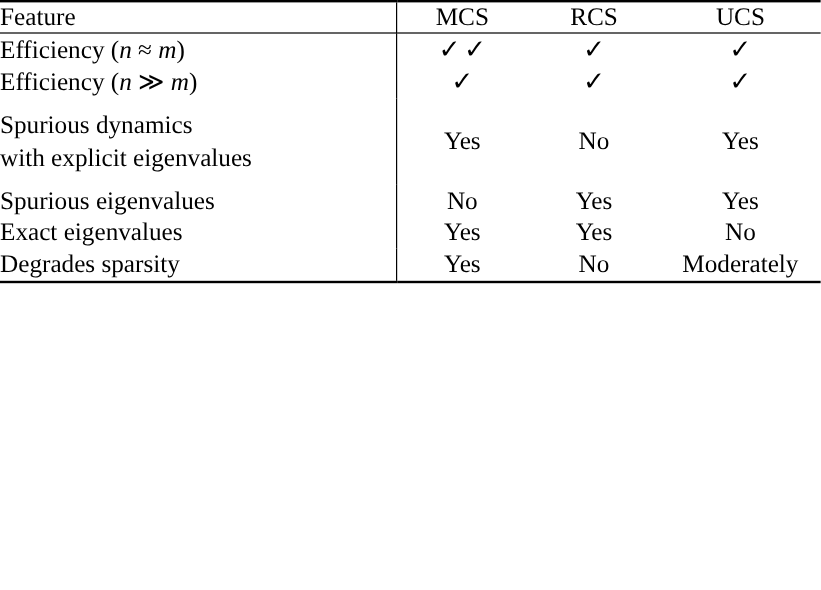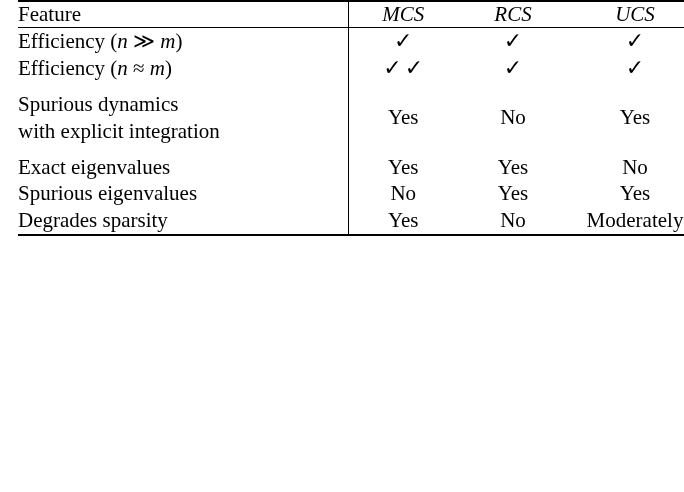--- a/index.html
+++ b/index.html
@@ -12,21 +12,20 @@
     height: 492px;
     font-family: "Liberation Serif", "DejaVu Serif", serif;
     color: #000000;
     overflow: hidden;
   }
   .table-wrap {
     width: 684px;
     height: 492px;
     box-sizing: border-box;
     position: relative;
-    padding-left: 18px;
   }
   table.cmp {
     border-collapse: collapse;
     width: 684px;
     table-layout: fixed;
     font-size: 21px;
   }
   table.cmp col.c-feature { width: 330px; }
   table.cmp col.c-mcs { width: 110px; }
   table.cmp col.c-rcs { width: 110px; }
@@ -49,21 +48,20 @@
   .vsep {
     border-right: 1.5px solid #000;
   }
 
   th.feature-head, td.feature-cell {
     text-align: left;
     padding-left: 14px;
     padding-right: 10px;
   }
   th.col-head {
-    font-style: italic;
   }
   td.val-cell {
     text-align: center;
   }
   thead th {
     padding-top: 9px;
     padding-bottom: 9px;
     font-weight: normal;
   }
   tbody td {
@@ -107,58 +105,58 @@
       <tr class="rule-top">
         <th class="feature-head vsep">Feature</th>
         <th class="col-head">MCS</th>
         <th class="col-head">RCS</th>
         <th class="col-head">UCS</th>
       </tr>
     </thead>
     <tbody>
       <tr>
         <td class="feature-cell vsep">
+          <span class="feature-line nowrap">Efficiency (<span class="math-i">n</span> ≈ <span class="math-i">m</span>)</span>
+        </td>
+        <td class="val-cell"><span class="check">✓</span><span class="check">✓</span></td>
+        <td class="val-cell"><span class="check">✓</span></td>
+        <td class="val-cell"><span class="check">✓</span></td>
+      </tr>
+      <tr>
+        <td class="feature-cell vsep">
           <span class="feature-line nowrap">Efficiency (<span class="math-i">n</span> ≫ <span class="math-i">m</span>)</span>
         </td>
         <td class="val-cell"><span class="check">✓</span></td>
         <td class="val-cell"><span class="check">✓</span></td>
         <td class="val-cell"><span class="check">✓</span></td>
       </tr>
-      <tr>
-        <td class="feature-cell vsep">
-          <span class="feature-line nowrap">Efficiency (<span class="math-i">n</span> ≈ <span class="math-i">m</span>)</span>
-        </td>
-        <td class="val-cell"><span class="check">✓</span><span class="check">✓</span></td>
-        <td class="val-cell"><span class="check">✓</span></td>
-        <td class="val-cell"><span class="check">✓</span></td>
-      </tr>
       <tr class="tall">
         <td class="feature-cell vsep">
           <span class="feature-line">Spurious dynamics</span>
-          <span class="feature-line">with explicit integration</span>
+          <span class="feature-line">with explicit eigenvalues</span>
         </td>
         <td class="val-cell">Yes</td>
         <td class="val-cell">No</td>
+        <td class="val-cell">Yes</td>
+      </tr>
+      <tr>
+        <td class="feature-cell vsep">
+          <span class="feature-line">Spurious eigenvalues</span>
+        </td>
+        <td class="val-cell">No</td>
+        <td class="val-cell">Yes</td>
         <td class="val-cell">Yes</td>
       </tr>
       <tr>
         <td class="feature-cell vsep">
           <span class="feature-line">Exact eigenvalues</span>
         </td>
         <td class="val-cell">Yes</td>
         <td class="val-cell">Yes</td>
         <td class="val-cell">No</td>
-      </tr>
-      <tr>
-        <td class="feature-cell vsep">
-          <span class="feature-line">Spurious eigenvalues</span>
-        </td>
-        <td class="val-cell">No</td>
-        <td class="val-cell">Yes</td>
-        <td class="val-cell">Yes</td>
       </tr>
       <tr class="last-row">
         <td class="feature-cell vsep">
           <span class="feature-line">Degrades sparsity</span>
         </td>
         <td class="val-cell">Yes</td>
         <td class="val-cell">No</td>
         <td class="val-cell">Moderately</td>
       </tr>
     </tbody>

